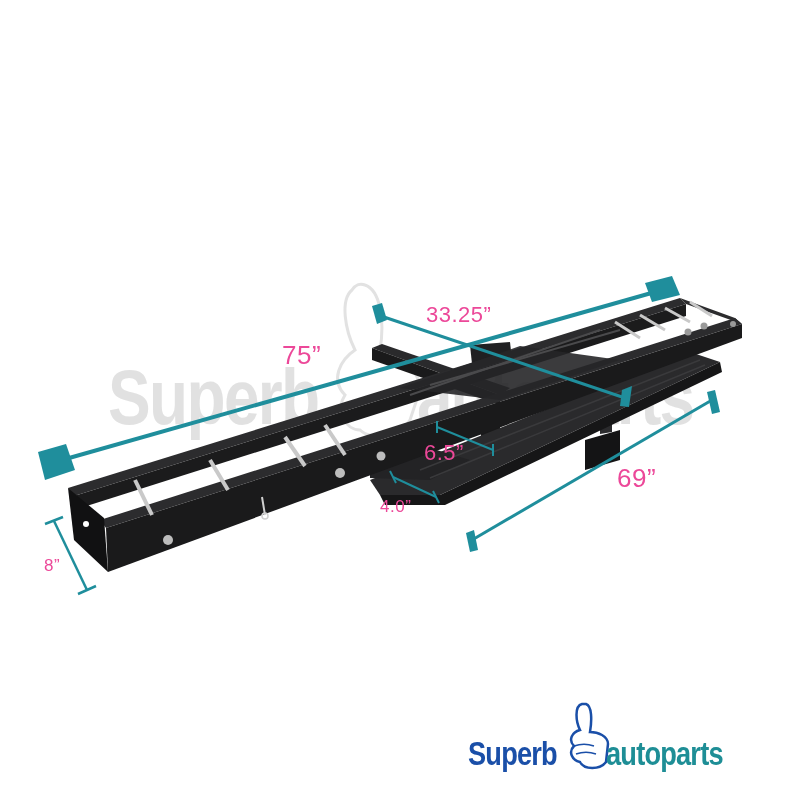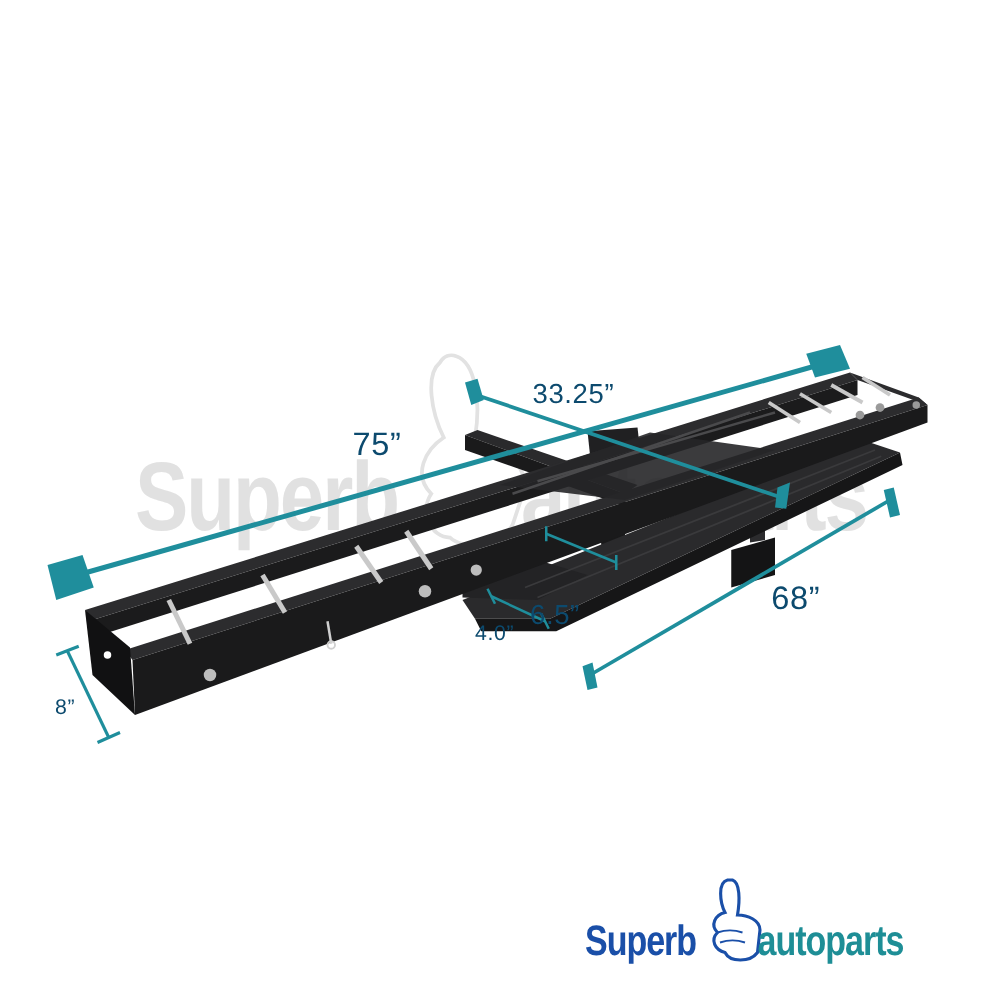--- a/index.html
+++ b/index.html
@@ -1,18 +1,18 @@
 <!DOCTYPE html>
 <html><head>
 <meta charset="utf-8">
 <style>
   html, body { margin: 0; padding: 0; background: #ffffff; }
   body { width: 800px; height: 800px; position: relative; overflow: hidden; font-family: "Liberation Sans", sans-serif; }
   .stage { position: absolute; left: 0; top: 0; width: 800px; height: 800px; }
-  .dim-label { position: absolute; color: #0c4a6e; font-family: "Liberation Sans", sans-serif; font-size: 22px; letter-spacing: 0.5px; }
+  .dim-label { position: absolute; color: #ec4899; font-family: "Liberation Sans", sans-serif; font-size: 22px; letter-spacing: 0.5px; }
   .dim-label.lg { font-size: 26px; }
   .dim-label.sm { font-size: 17px; }
   .watermark { position: absolute; left: 108px; top: 352px; font-family: "Liberation Sans", sans-serif; font-weight: bold; font-size: 78px; color: #d8d8d8; opacity: 0.75; letter-spacing: -2px; transform: scaleX(0.82); transform-origin: left top; white-space: nowrap; }
   .watermark .gap { display: inline-block; width: 120px; }
   .logo { position: absolute; left: 468px; top: 700px; height: 80px; width: 320px; }
   .logo-superb { position: absolute; left: 0; top: 34px; font-weight: bold; font-size: 34px; color: #1a4fa8; transform: scaleX(0.8); transform-origin: left top; letter-spacing: -1px; }
   .logo-auto { position: absolute; left: 138px; top: 34px; font-weight: bold; font-size: 34px; color: #1e8e96; transform: scaleX(0.8); transform-origin: left top; letter-spacing: -1px; }
   .logo-thumb { position: absolute; left: 92px; top: 0px; width: 52px; height: 76px; }
 </style>
 </head>
@@ -106,22 +106,22 @@
       <line x1="433" y1="491" x2="439" y2="503" stroke-width="2"></line>
 
       <line x1="54" y1="521" x2="87" y2="590" stroke-width="2.5"></line>
       <line x1="45" y1="524" x2="63" y2="517" stroke-width="2.5"></line>
       <line x1="78" y1="594" x2="96" y2="586" stroke-width="2.5"></line>
     </g>
   </svg>
 
   <div class="dim-label lg" style="left:282px;top:340px;">75”</div>
   <div class="dim-label" style="left:426px;top:302px;">33.25”</div>
-  <div class="dim-label lg" style="left:617px;top:463px;">68”</div>
-  <div class="dim-label" style="left:424px;top:440px;margin-top:39px;">6.5”</div>
+  <div class="dim-label lg" style="left:617px;top:463px;">69”</div>
+  <div class="dim-label" style="left:424px;top:440px;">6.5”</div>
   <div class="dim-label sm" style="left:380px;top:497px;">4.0”</div>
   <div class="dim-label sm" style="left:44px;top:556px;">8”</div>
 
   <div class="logo">
     <span class="logo-superb">Superb</span>
     <svg class="logo-thumb" viewBox="0 0 52 76">
       <path d="M22 4 C14 6, 16 22, 20 30 C12 32, 8 40, 14 46 C8 52, 12 60, 20 62 C24 70, 40 70, 46 62 L48 44 C48 36, 38 32, 30 32 C32 20, 32 6, 26 4 Z" fill="none" stroke="#1a4fa8" stroke-width="2.5"></path>
       <path d="M14 46 C20 44, 28 44, 34 46 M16 54 C22 52, 30 52, 36 54" fill="none" stroke="#1a4fa8" stroke-width="1.5"></path>
     </svg>
     <span class="logo-auto">autoparts</span>

